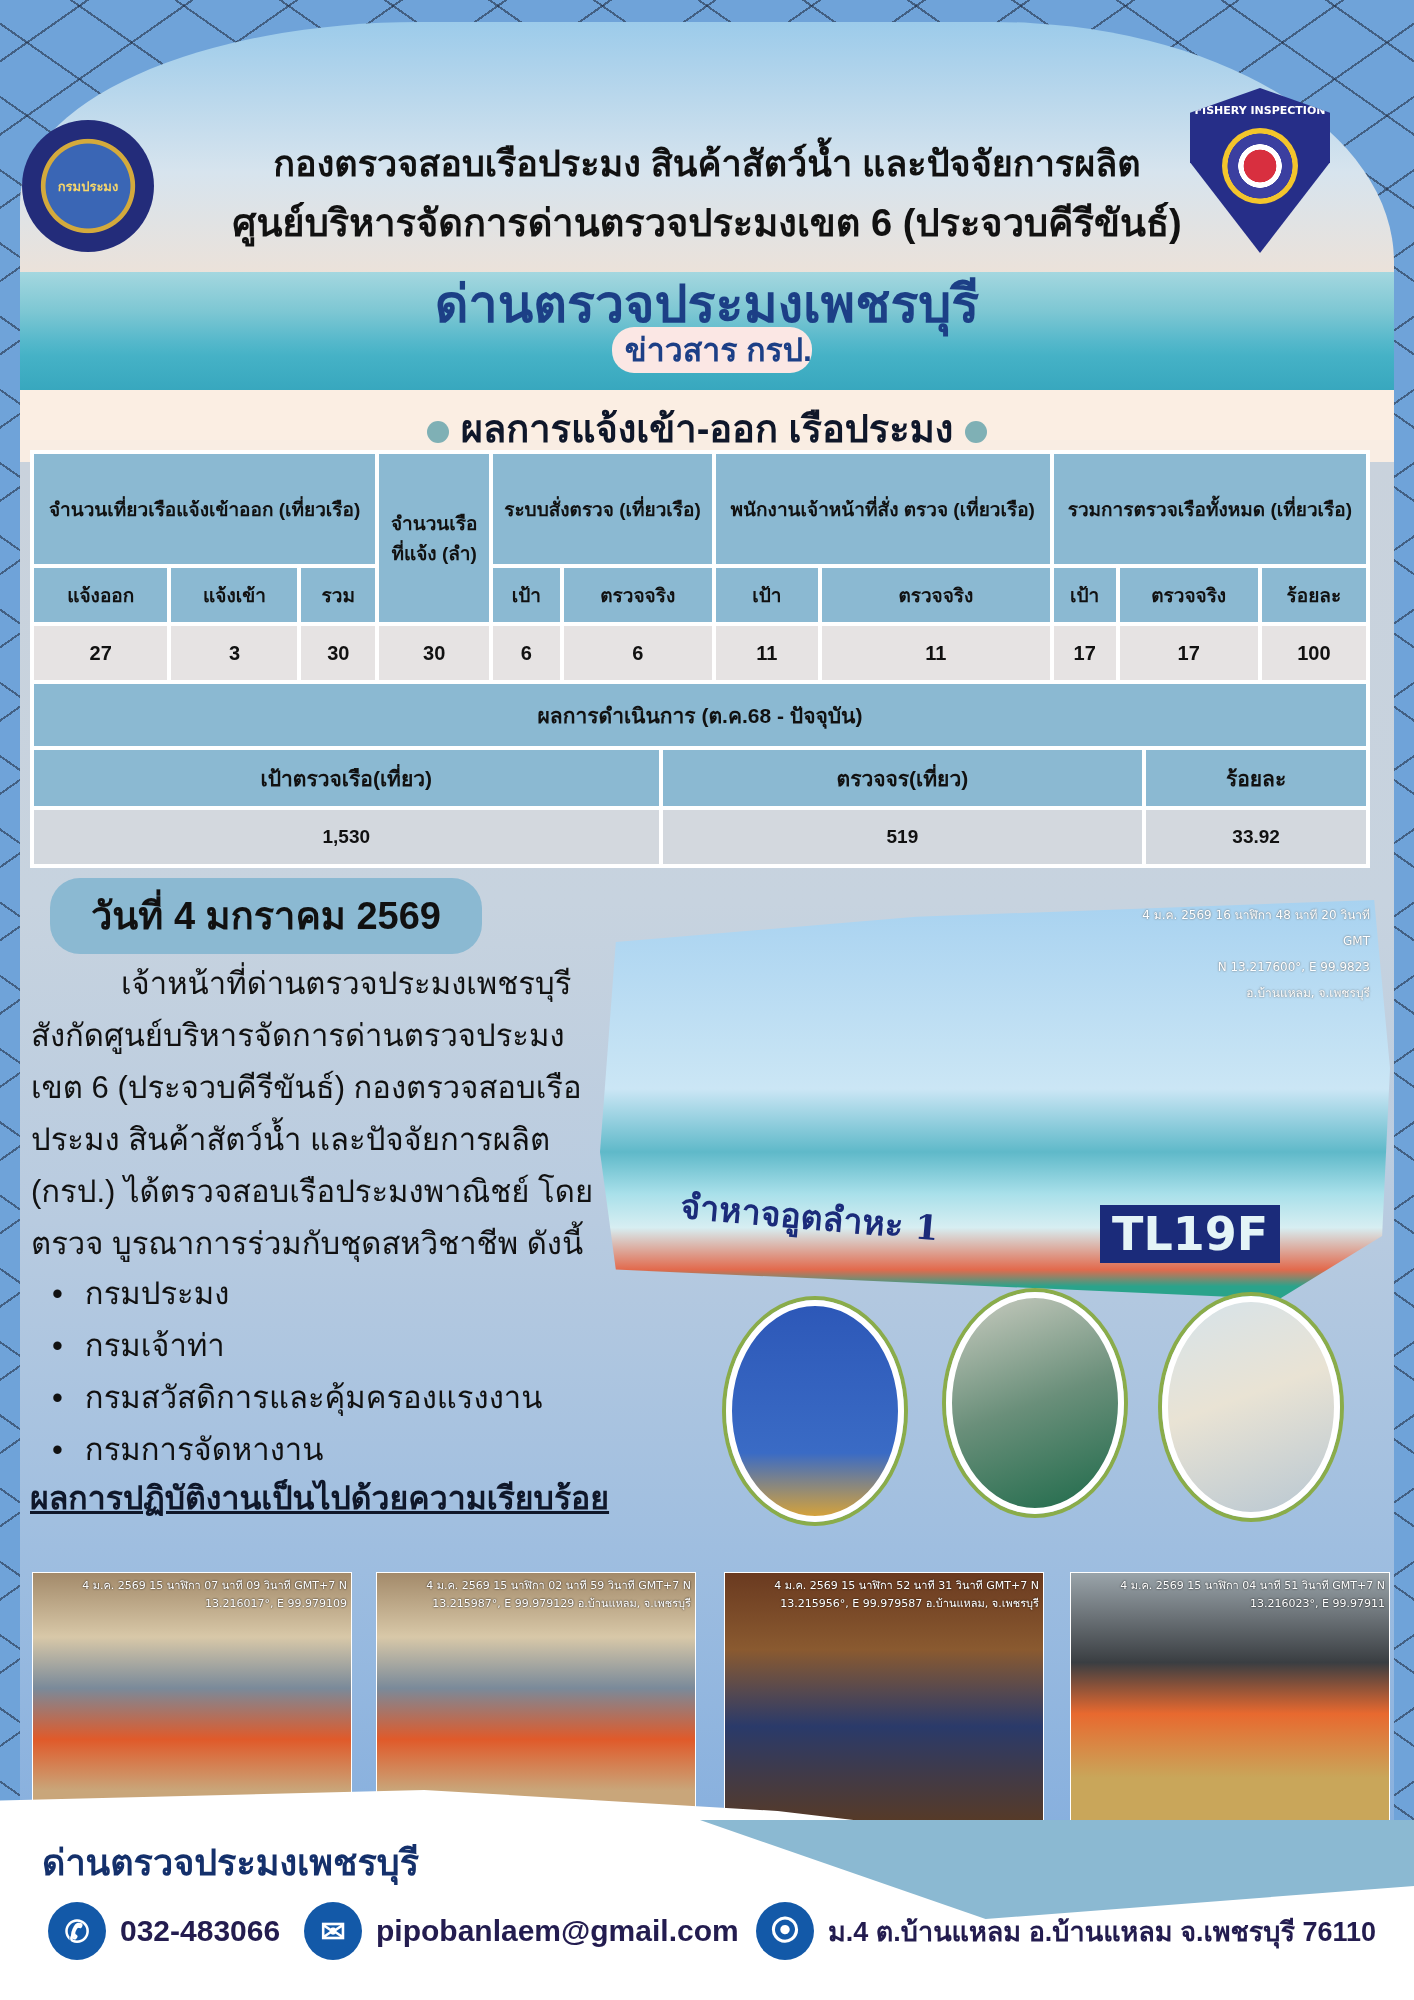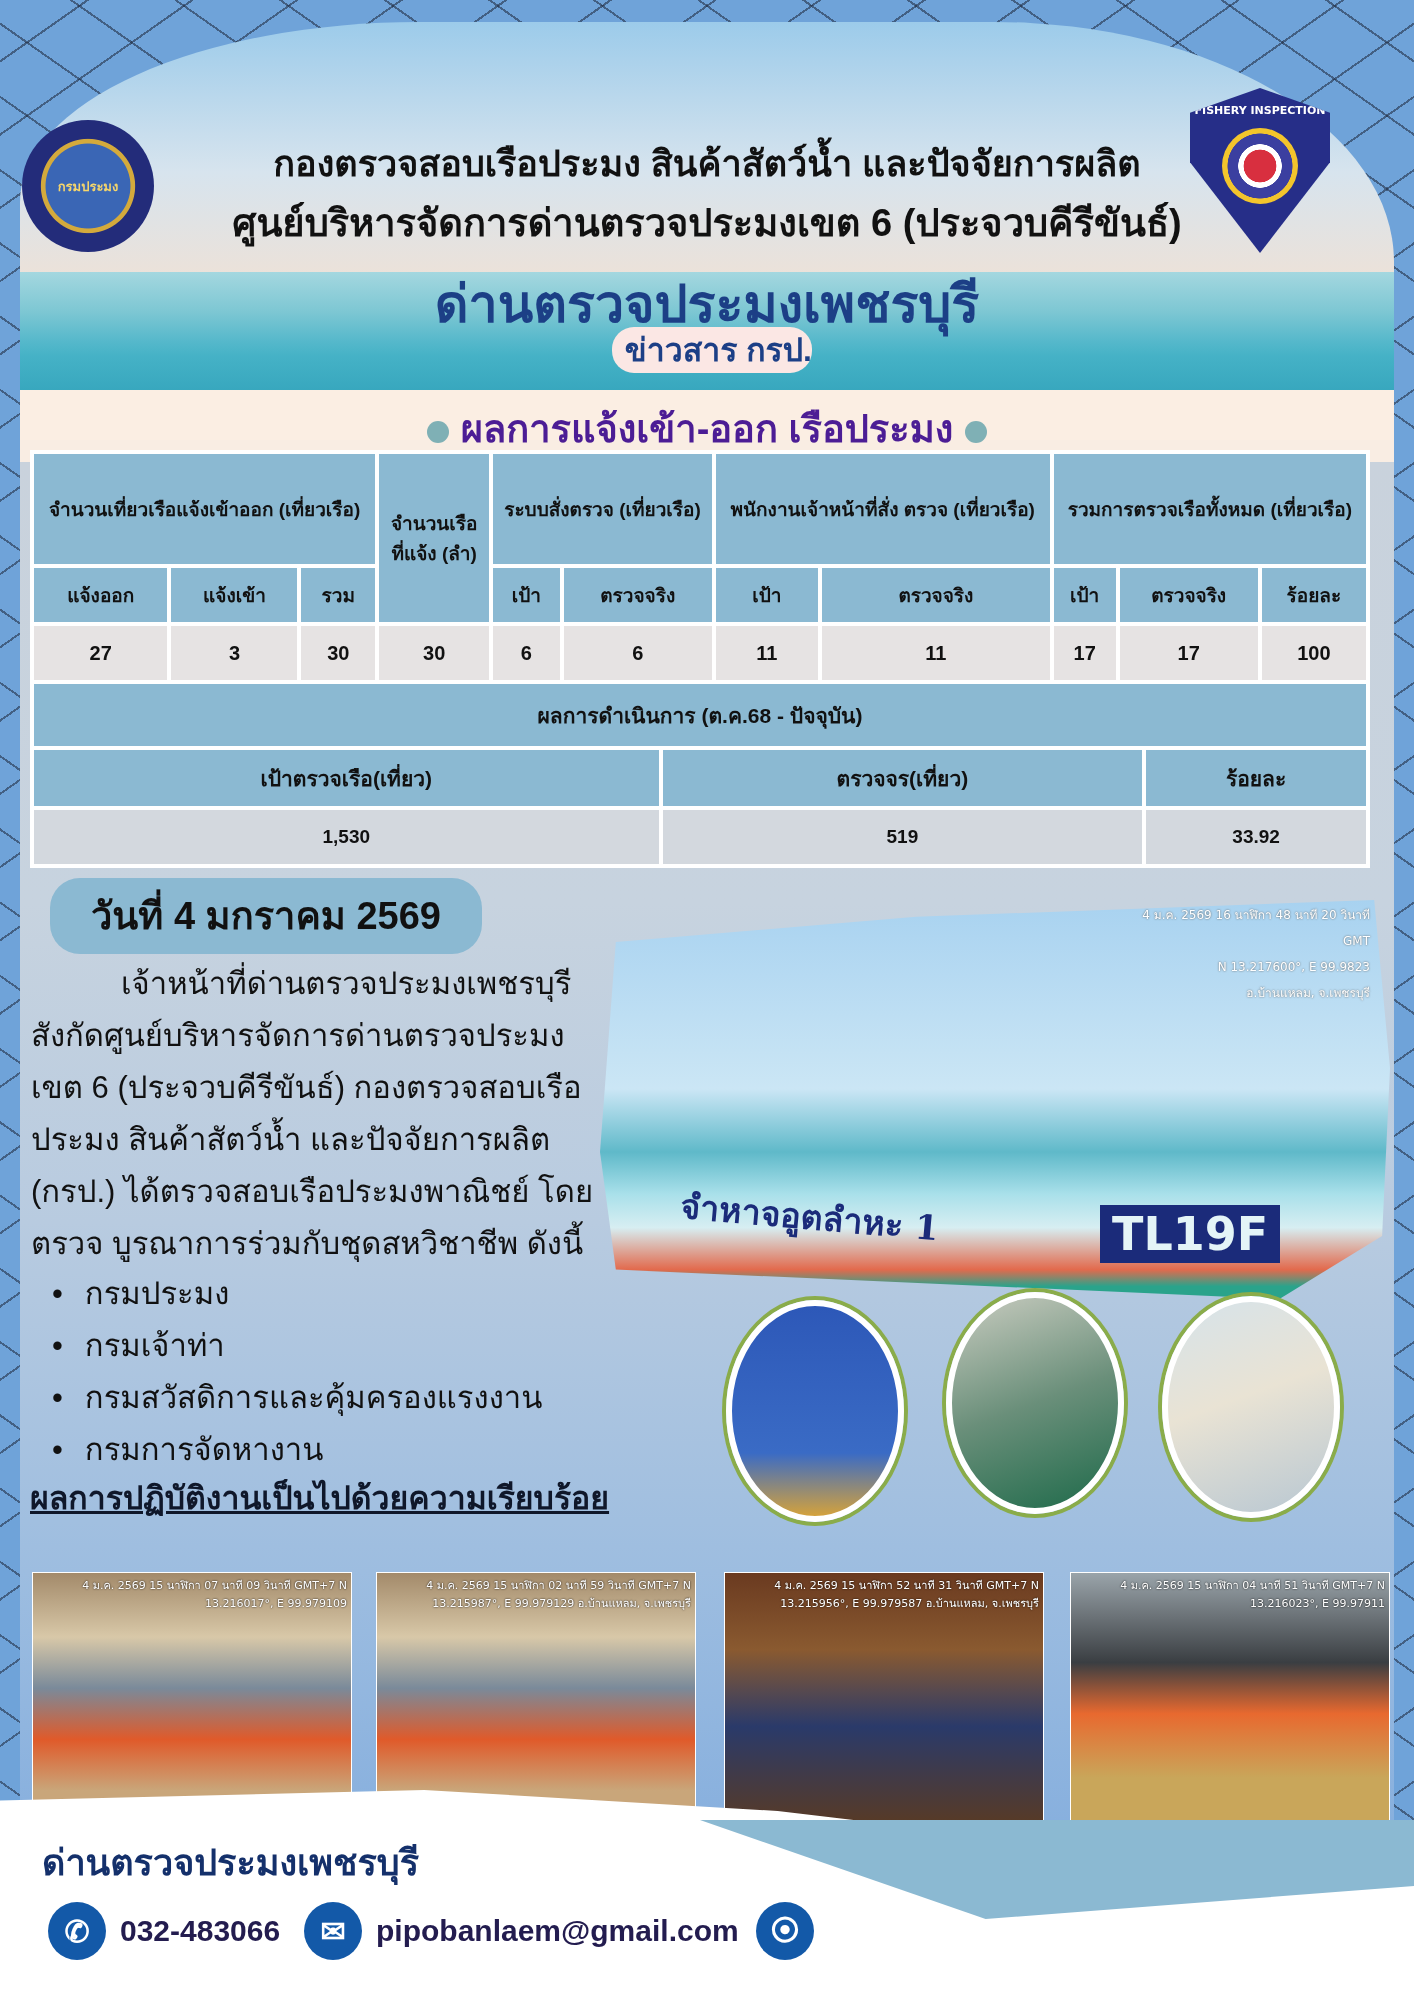--- a/index.html
+++ b/index.html
@@ -13,21 +13,21 @@
 .header-band{position:absolute;left:0;top:390px;width:100%;height:50px;background:#fbeee3}
 .seal{position:absolute;border-radius:50%;display:flex;align-items:center;justify-content:center;text-align:center}
 .seal-left{left:22px;top:120px;width:132px;height:132px;background:radial-gradient(circle,#3a66b5 0 45%,#d4aa3c 46% 50%,#232c7a 51% 92%,#c79c2f 93%);color:#f6d66b;font-weight:bold;font-size:13px}
 .badge-right{position:absolute;left:1190px;top:88px;width:140px;height:165px;background:#262e88;clip-path:polygon(0 15%,50% 0,100% 15%,100% 45%,50% 100%,0 45%);color:#fff;font-size:11px;font-weight:bold;display:flex;align-items:flex-start;justify-content:center;padding-top:16px}
 .badge-inner{position:absolute;left:1222px;top:128px;width:76px;height:76px;border-radius:50%;background:radial-gradient(circle,#d82f3f 0 30%,#fff 31% 40%,#3b3fa0 41% 60%,#f3c52c 61% 80%,#90c4e4 81%)}
 .t1{position:absolute;left:0;width:1414px;text-align:center;font-weight:bold;color:#111;font-family:"Liberation Sans",sans-serif}
 #title1{top:135px;font-size:36px}
 #title2{top:192px;font-size:38px}
 #title3{top:262px;font-size:52px;color:#1c3f86}
 .pill{position:absolute;left:612px;top:327px;width:200px;height:46px;border-radius:22px;background:#fbe7e4;color:#1c3f86;font-size:32px;font-weight:bold;text-align:right;line-height:46px;font-family:"Liberation Sans",sans-serif}
-.sec-title{position:absolute;left:0;top:398px;width:1414px;text-align:center;font-size:38px;font-weight:bold;color:#4c1d95;font-family:"Liberation Sans",sans-serif}
+.sec-title{position:absolute;left:0;top:398px;width:1414px;text-align:center;font-size:38px;font-weight:bold;color:#0f172a;font-family:"Liberation Sans",sans-serif}
 .dot{display:inline-block;width:22px;height:22px;border-radius:50%;background:#7fb0b5;vertical-align:middle;margin:0 12px}
 table{position:absolute;border-collapse:separate;border-spacing:4px;background:#fff;font-family:"Liberation Sans",sans-serif}
 #t-main{left:30px;top:450px;width:1340px}
 #t-main td{background:#8bb9d2;text-align:center;font-weight:bold;font-size:19px;color:#111;padding:4px}
 #t-main td.v{background:#e6e3e3;font-size:20px}
 #t-sum{left:30px;top:680px;width:1340px;margin-top:0}
 #t-sum td{background:#8bb9d2;text-align:center;font-weight:bold;font-size:21px;color:#111;height:56px}
 #t-sum td.v{background:#d3d8de;font-size:19px;height:54px}
 .date-pill{position:absolute;left:50px;top:878px;width:432px;height:76px;border-radius:30px;background:#8bb9d2;font-size:38px;font-weight:bold;color:#111;text-align:center;line-height:76px;font-family:"Liberation Sans",sans-serif}
 .body-text{position:absolute;left:31px;top:958px;width:580px;font-size:31px;line-height:52px;color:#111;font-family:"Liberation Sans",sans-serif}
@@ -182,13 +182,14 @@
 <div class="contact c-phone">
   <span class="icon">✆</span>
   <span>032-483066</span>
 </div>
 <div class="contact c-mail">
   <span class="icon">✉</span>
   <span>pipobanlaem@gmail.com</span>
 </div>
 <div class="contact c-loc">
   <span class="icon">⦿</span>
+  <span>ม.4 ต.บ้านแหลม อ.บ้านแหลม จ.เพชรบุรี 76110</span>
 </div>
 
 </body></html>

